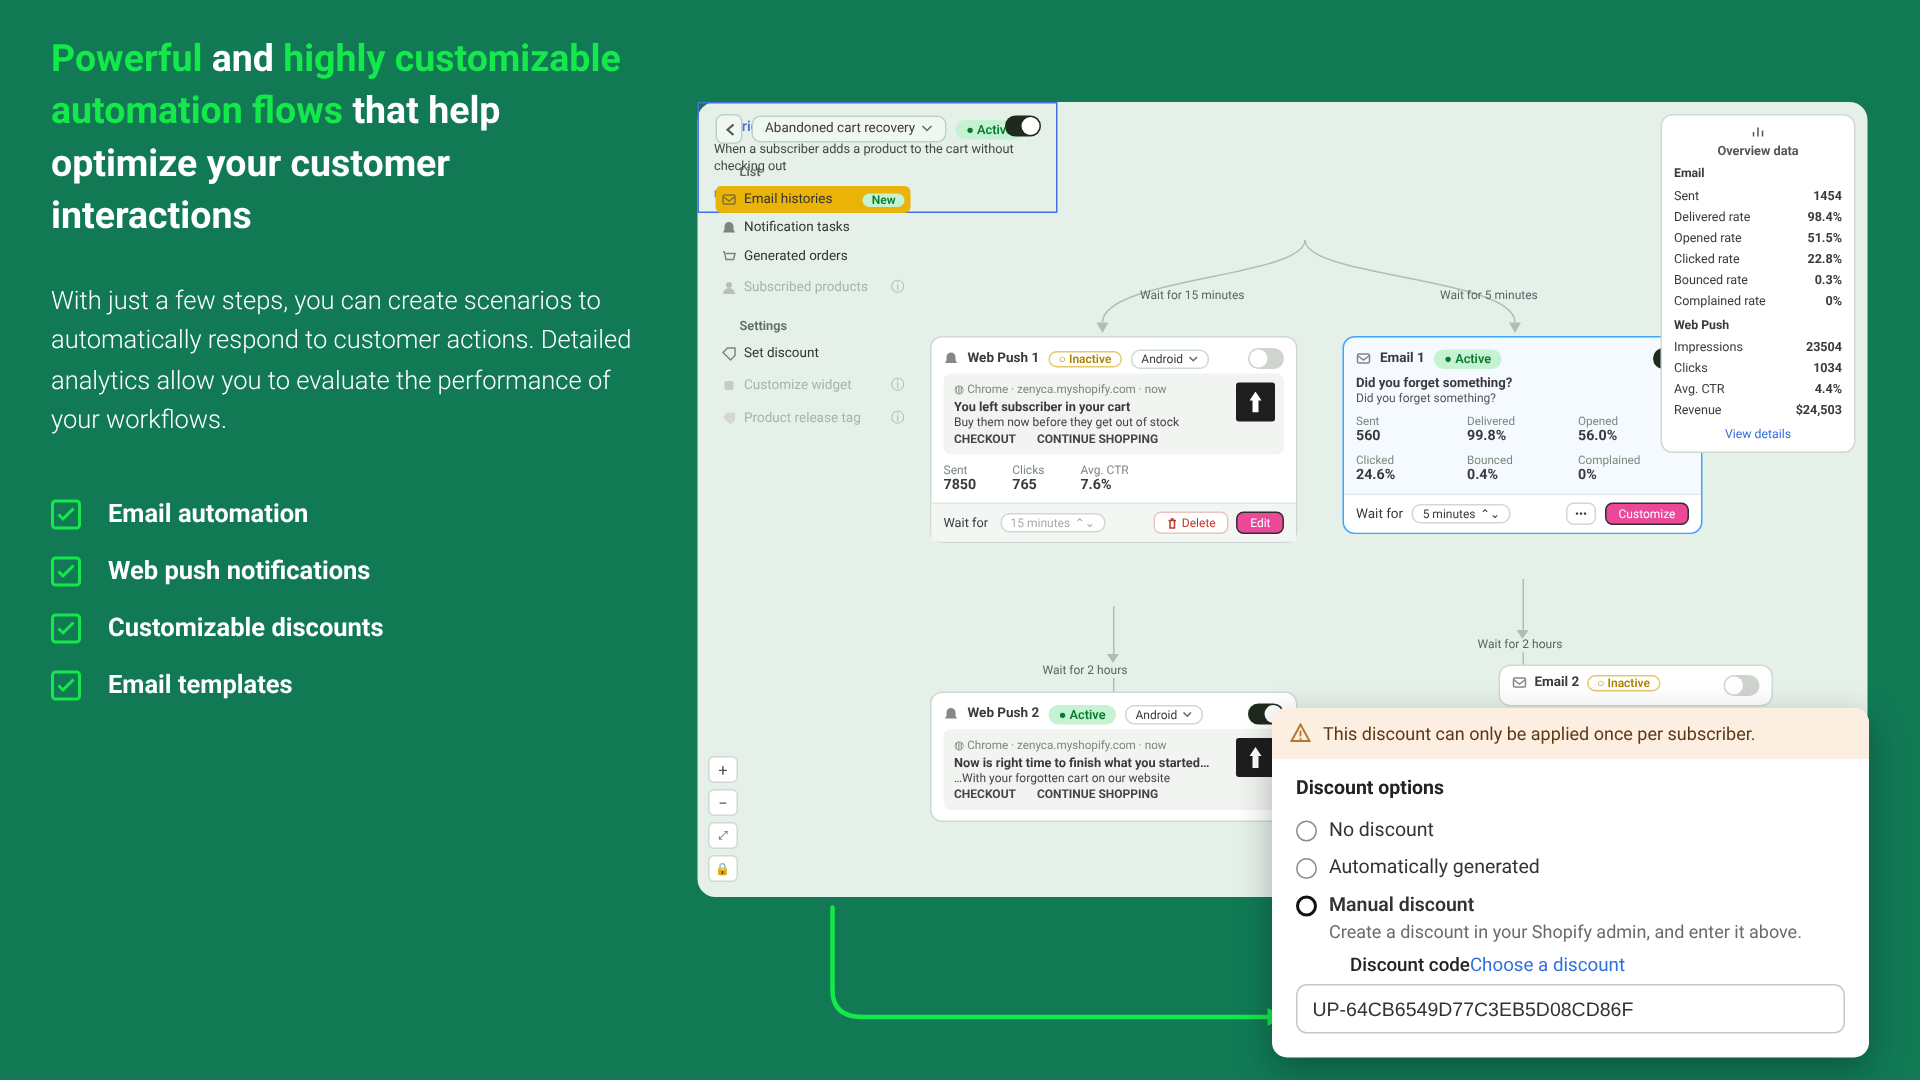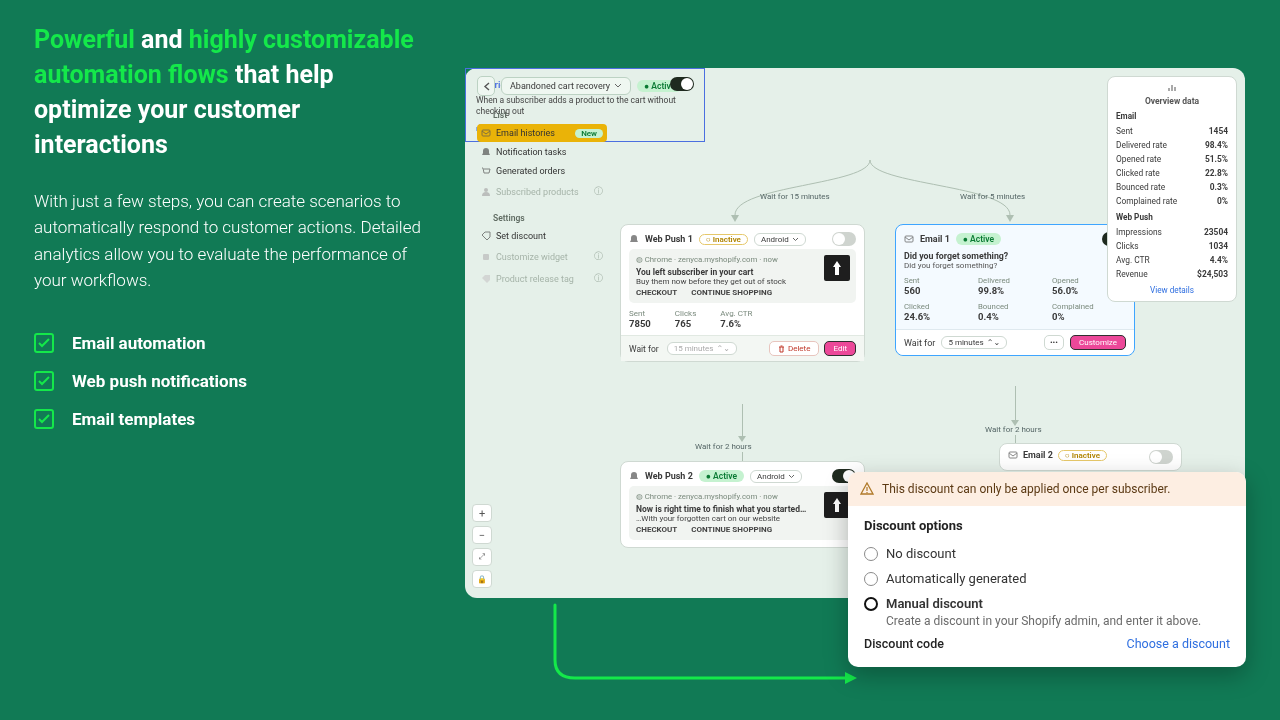--- a/index.html
+++ b/index.html
@@ -115,21 +115,21 @@
     color:#222; font-size:12px; overflow:hidden;
   }
   .popover .warn { background:#fdeee2; color:#5b3913; padding:10px 12px; display:flex; align-items:center; gap:8px; font-size:12px;}
   .popover .body { padding:12px 16px 16px 16px;}
   .popover h4 { font-size:13px; font-weight:700; margin-bottom:8px;}
   .radio-row { display:flex; align-items:center; gap:8px; padding:5px 0; font-size:13px; color:#333;}
   .radio { width:14px; height:14px; border:1.5px solid #8b8b8b; border-radius:50%; display:inline-block;}
   .radio.sel { border:2.5px solid #111; position:relative;}
   .radio.sel::after{ content:""; position:absolute; inset:2px; border-radius:50%; }
   .popover .hint { color:#6b6b6b; font-size:12px; margin-left:22px; margin-top:-2px; margin-bottom:8px;}
-  .field-row { display:flex; justify-content:space-between; align-items:center; margin-top:6px;}
+  .field-row { display:flex; align-items:center; margin-top:6px;margin-left:36px;}
   .popover label{ font-size:12.5px; font-weight:500;}
   .popover .link{ color:#2f6fe0; font-size:12.5px;}
   .popover input[type=text]{ width:100%; border:1px solid #c8c8c8; border-radius:7px; padding:8px 10px; font-size:13px; margin-top:5px; color:#333;}
 
   
   .vline{position:absolute;width:1px;background:#aebfb2;}
   .arrowhead{position:absolute;width:0;height:0;border-left:4px solid transparent;border-right:4px solid transparent;border-top:6px solid #aebfb2;}
 
   .green-arrow{position:absolute; left:545px; top:600px; width:320px; height:90px; pointer-events:none;}
 </style>
@@ -150,20 +150,28 @@
         </span>
         <span>Email automation</span>
       </li>
     <li>
         <span class="check">
           <svg width="12" height="10" viewBox="0 0 12 10" fill="none">
             <path d="M1 5l3 3 7-7" stroke-width="2"></path>
           </svg>
         </span>
         <span>Web push notifications</span>
+      </li>
+    <li>
+        <span class="check">
+          <svg width="12" height="10" viewBox="0 0 12 10" fill="none">
+            <path d="M1 5l3 3 7-7" stroke-width="2"></path>
+          </svg>
+        </span>
+        <span>Customizable discounts</span>
       </li>
     <li>
         <span class="check">
           <svg width="12" height="10" viewBox="0 0 12 10" fill="none">
             <path d="M1 5l3 3 7-7" stroke-width="2"></path>
           </svg>
         </span>
         <span>Email templates</span>
       </li>
   </ul>
@@ -516,14 +524,15 @@
       </div>
     <div class="radio-row">
         <span class="radio sel"></span>
         <span style="font-weight:600">Manual discount</span>
       </div>
     <div class="hint">Create a discount in your Shopify admin, and enter it above.</div>
     <div class="field-row">
       <label>Discount code</label>
       <span class="link">Choose a discount</span>
     </div>
+    <input type="text" value="UP-64CB6549D77C3EB5D08CD86F" style="">
   </div>
 </div>
 
 </body></html>

